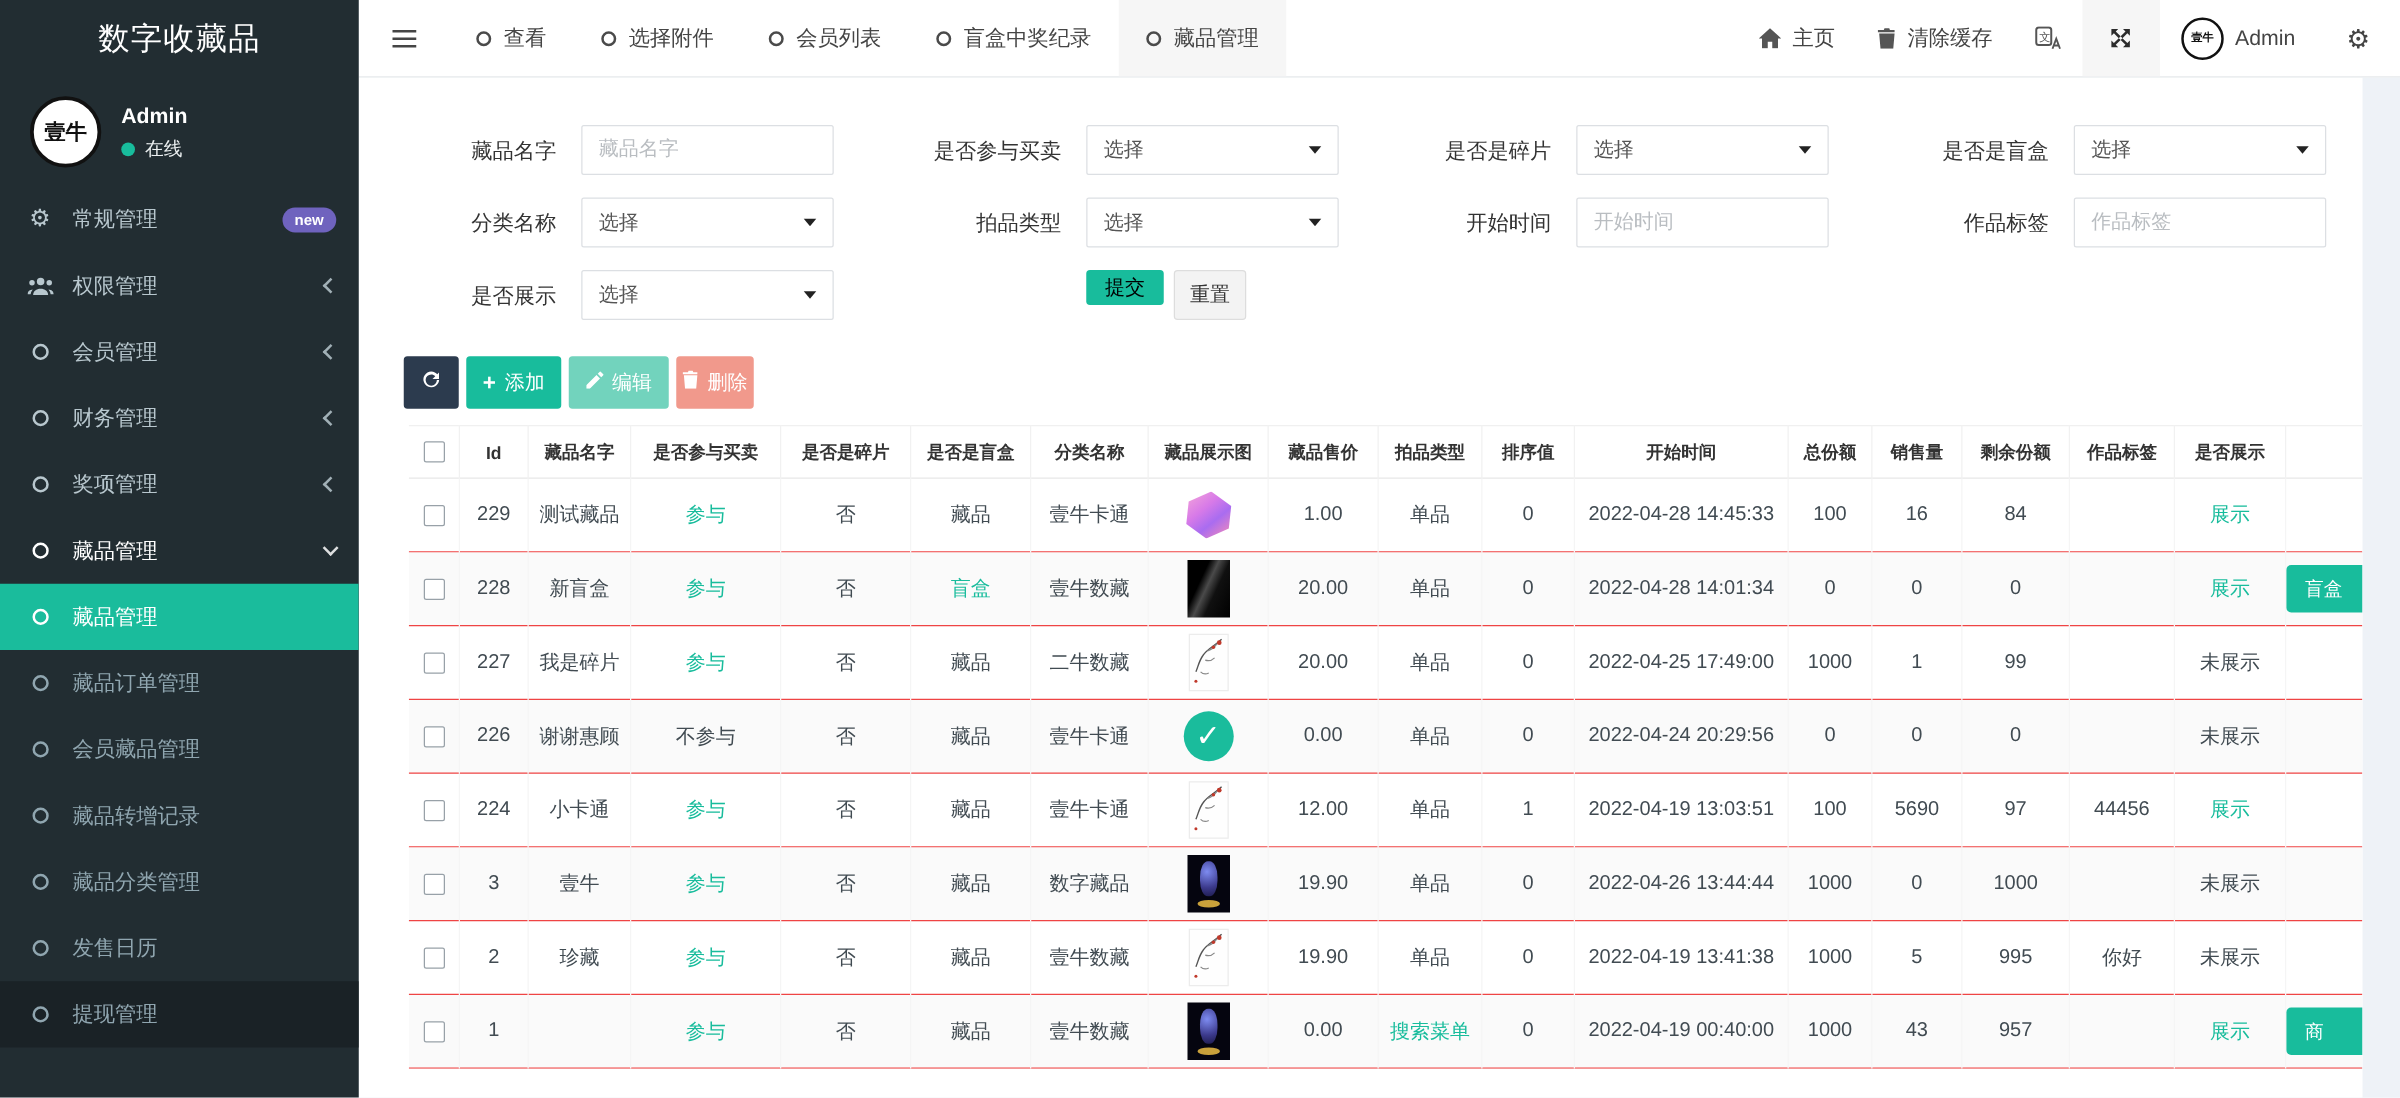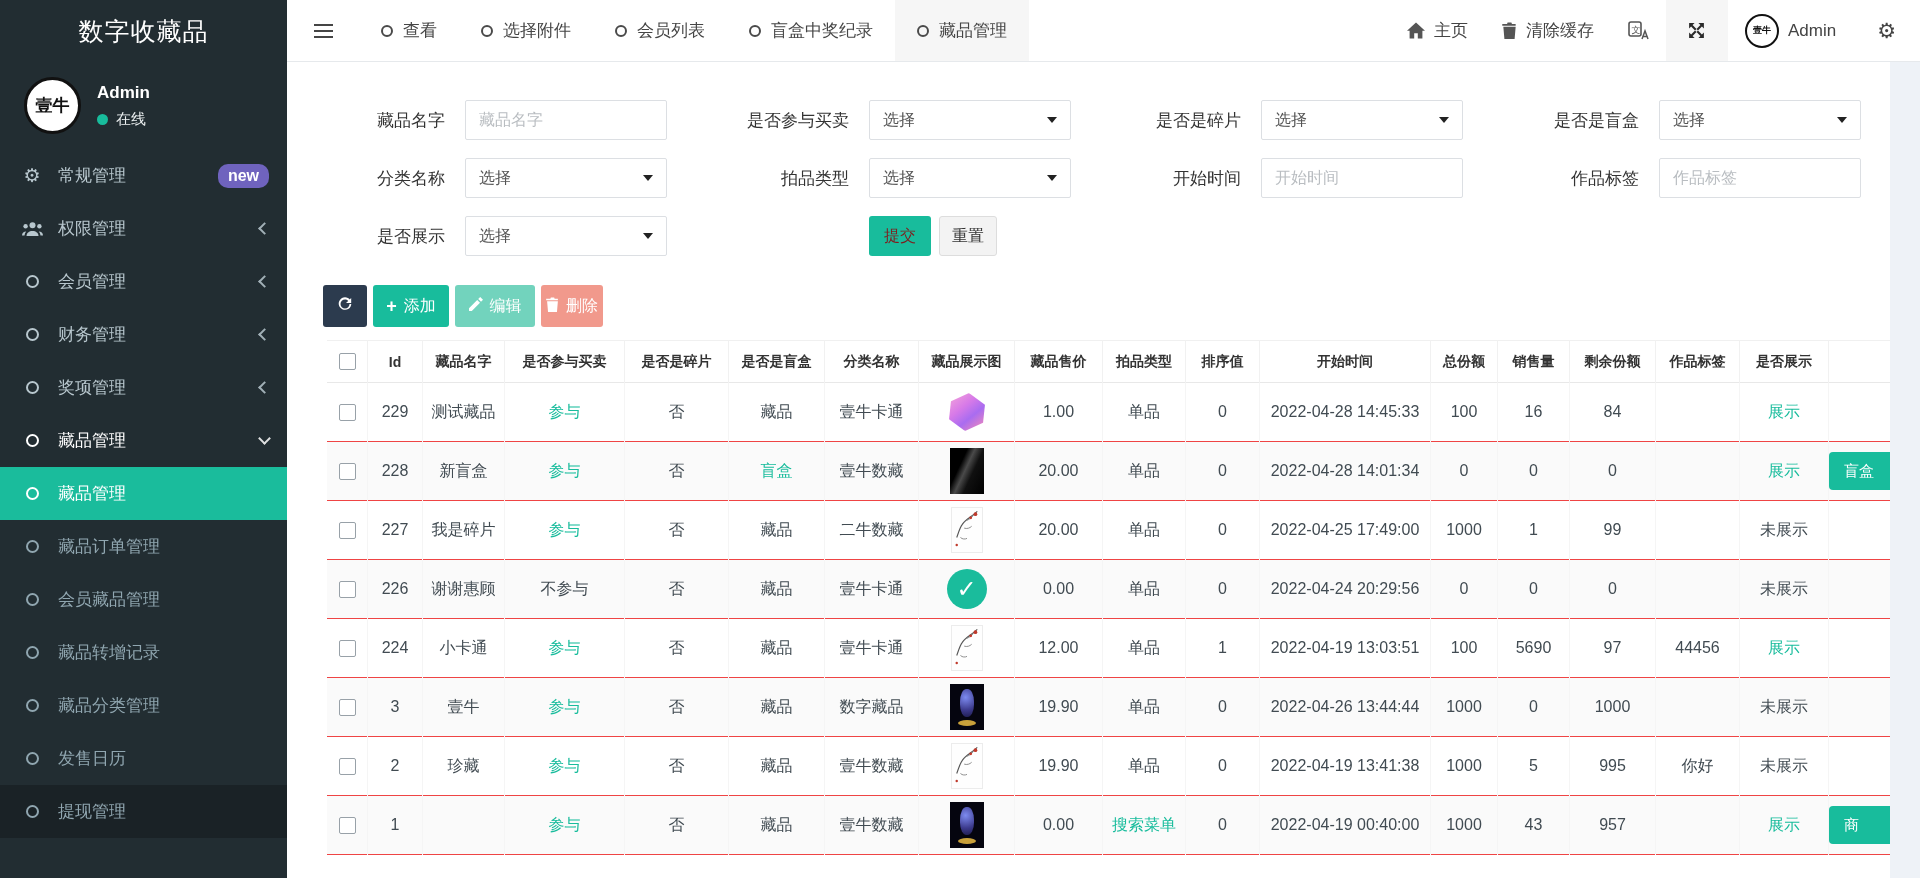--- a/index.html
+++ b/index.html
@@ -30,21 +30,21 @@
     padding:0 18px 0 20px; color:#b8c7ce; font-size:17px; cursor:pointer; }
   .menu-item.expanded { color:#fff; }
   .submenu-item { color:#90a6b0; }
   .submenu-item.active { background:#1abc9c; color:#fff; }
   .submenu-item.partial { background:#1a2226; }
   .mi-icon { width:24px; margin-right:14px; display:flex; align-items:center;
     justify-content:center; flex:0 0 auto; }
   .ring { width:13px; height:13px; border:2px solid currentColor; border-radius:50%; display:inline-block; }
   .gear-glyph { font-size:19px; line-height:1; font-family:"DejaVu Sans",sans-serif; }
   .mi-label { white-space:nowrap; }
-  .badge-new { margin-left:auto; background:#6f63be; color:#fff; font-size:16px;
+  .badge-new { margin-left:auto; background:#6f63be; color:#fff; font-size:12px;
     font-weight:bold; padding:3px 10px; border-radius:10px; }
   .chev { width:9px; height:9px; border:solid currentColor; border-width:0 2px 2px 0;
     display:inline-block; margin-left:auto; opacity:.85; }
   .chev.left { transform:rotate(135deg); }
   .chev.down { transform:rotate(45deg); margin-top:-4px; }
 
   
   .topnav { position:absolute; left:287px; top:0; right:0; height:62px; background:#fff;
     border-bottom:1px solid #e6e9ec; display:flex; align-items:stretch; z-index:2; }
   .hamburger { width:72px; display:flex; align-items:center; justify-content:center; cursor:pointer; }
@@ -74,22 +74,22 @@
   .f-input { width:202px; height:40px; border:1px solid #dcdfe3; border-radius:2px;
     padding:0 13px; font-size:16px; color:#555; font-family:inherit; outline:none; }
   .f-input::placeholder { color:#b9bdc1; }
   .sel { width:202px; height:40px; border:1px solid #dcdfe3; border-radius:2px; background:#fff;
     display:flex; align-items:center; justify-content:space-between; padding:0 13px;
     font-size:16px; color:#555; cursor:pointer; }
   .caret { width:0; height:0; border-left:5px solid transparent; border-right:5px solid transparent;
     border-top:6px solid #222; }
   .btn { border:none; border-radius:3px; font-size:16px; font-family:inherit; cursor:pointer;
     display:inline-flex; align-items:center; justify-content:center; gap:7px; }
-  .btn-submit { position:absolute; left:582px; top:154px; width:62px; height:40px;
-    background:#18bc9c; color:#7f1d1d; }
+  .btn-submit { position:absolute; left:582px; top:154px; width:62px; height:28px;
+    background:#18bc9c; color:#000000; }
   .btn-reset { position:absolute; left:652px; top:154px; width:58px; height:40px;
     background:#f3f3f3; border:1px solid #ddd; color:#333; }
 
   .toolbar { position:absolute; left:36px; top:223px; display:flex; gap:6px; }
   .btn-refresh { width:44px; height:42px; background:#2c3b4e; color:#fff; }
   .btn-add { width:76px; height:42px; background:#18bc9c; color:#fff; }
   .btn-edit { width:80px; height:42px; background:#72d3bd; color:#fff; }
   .btn-del { width:62px; height:42px; background:#f1998c; color:#fff; }
   .plus-glyph { font-size:18px; font-weight:bold; line-height:1; }
 

